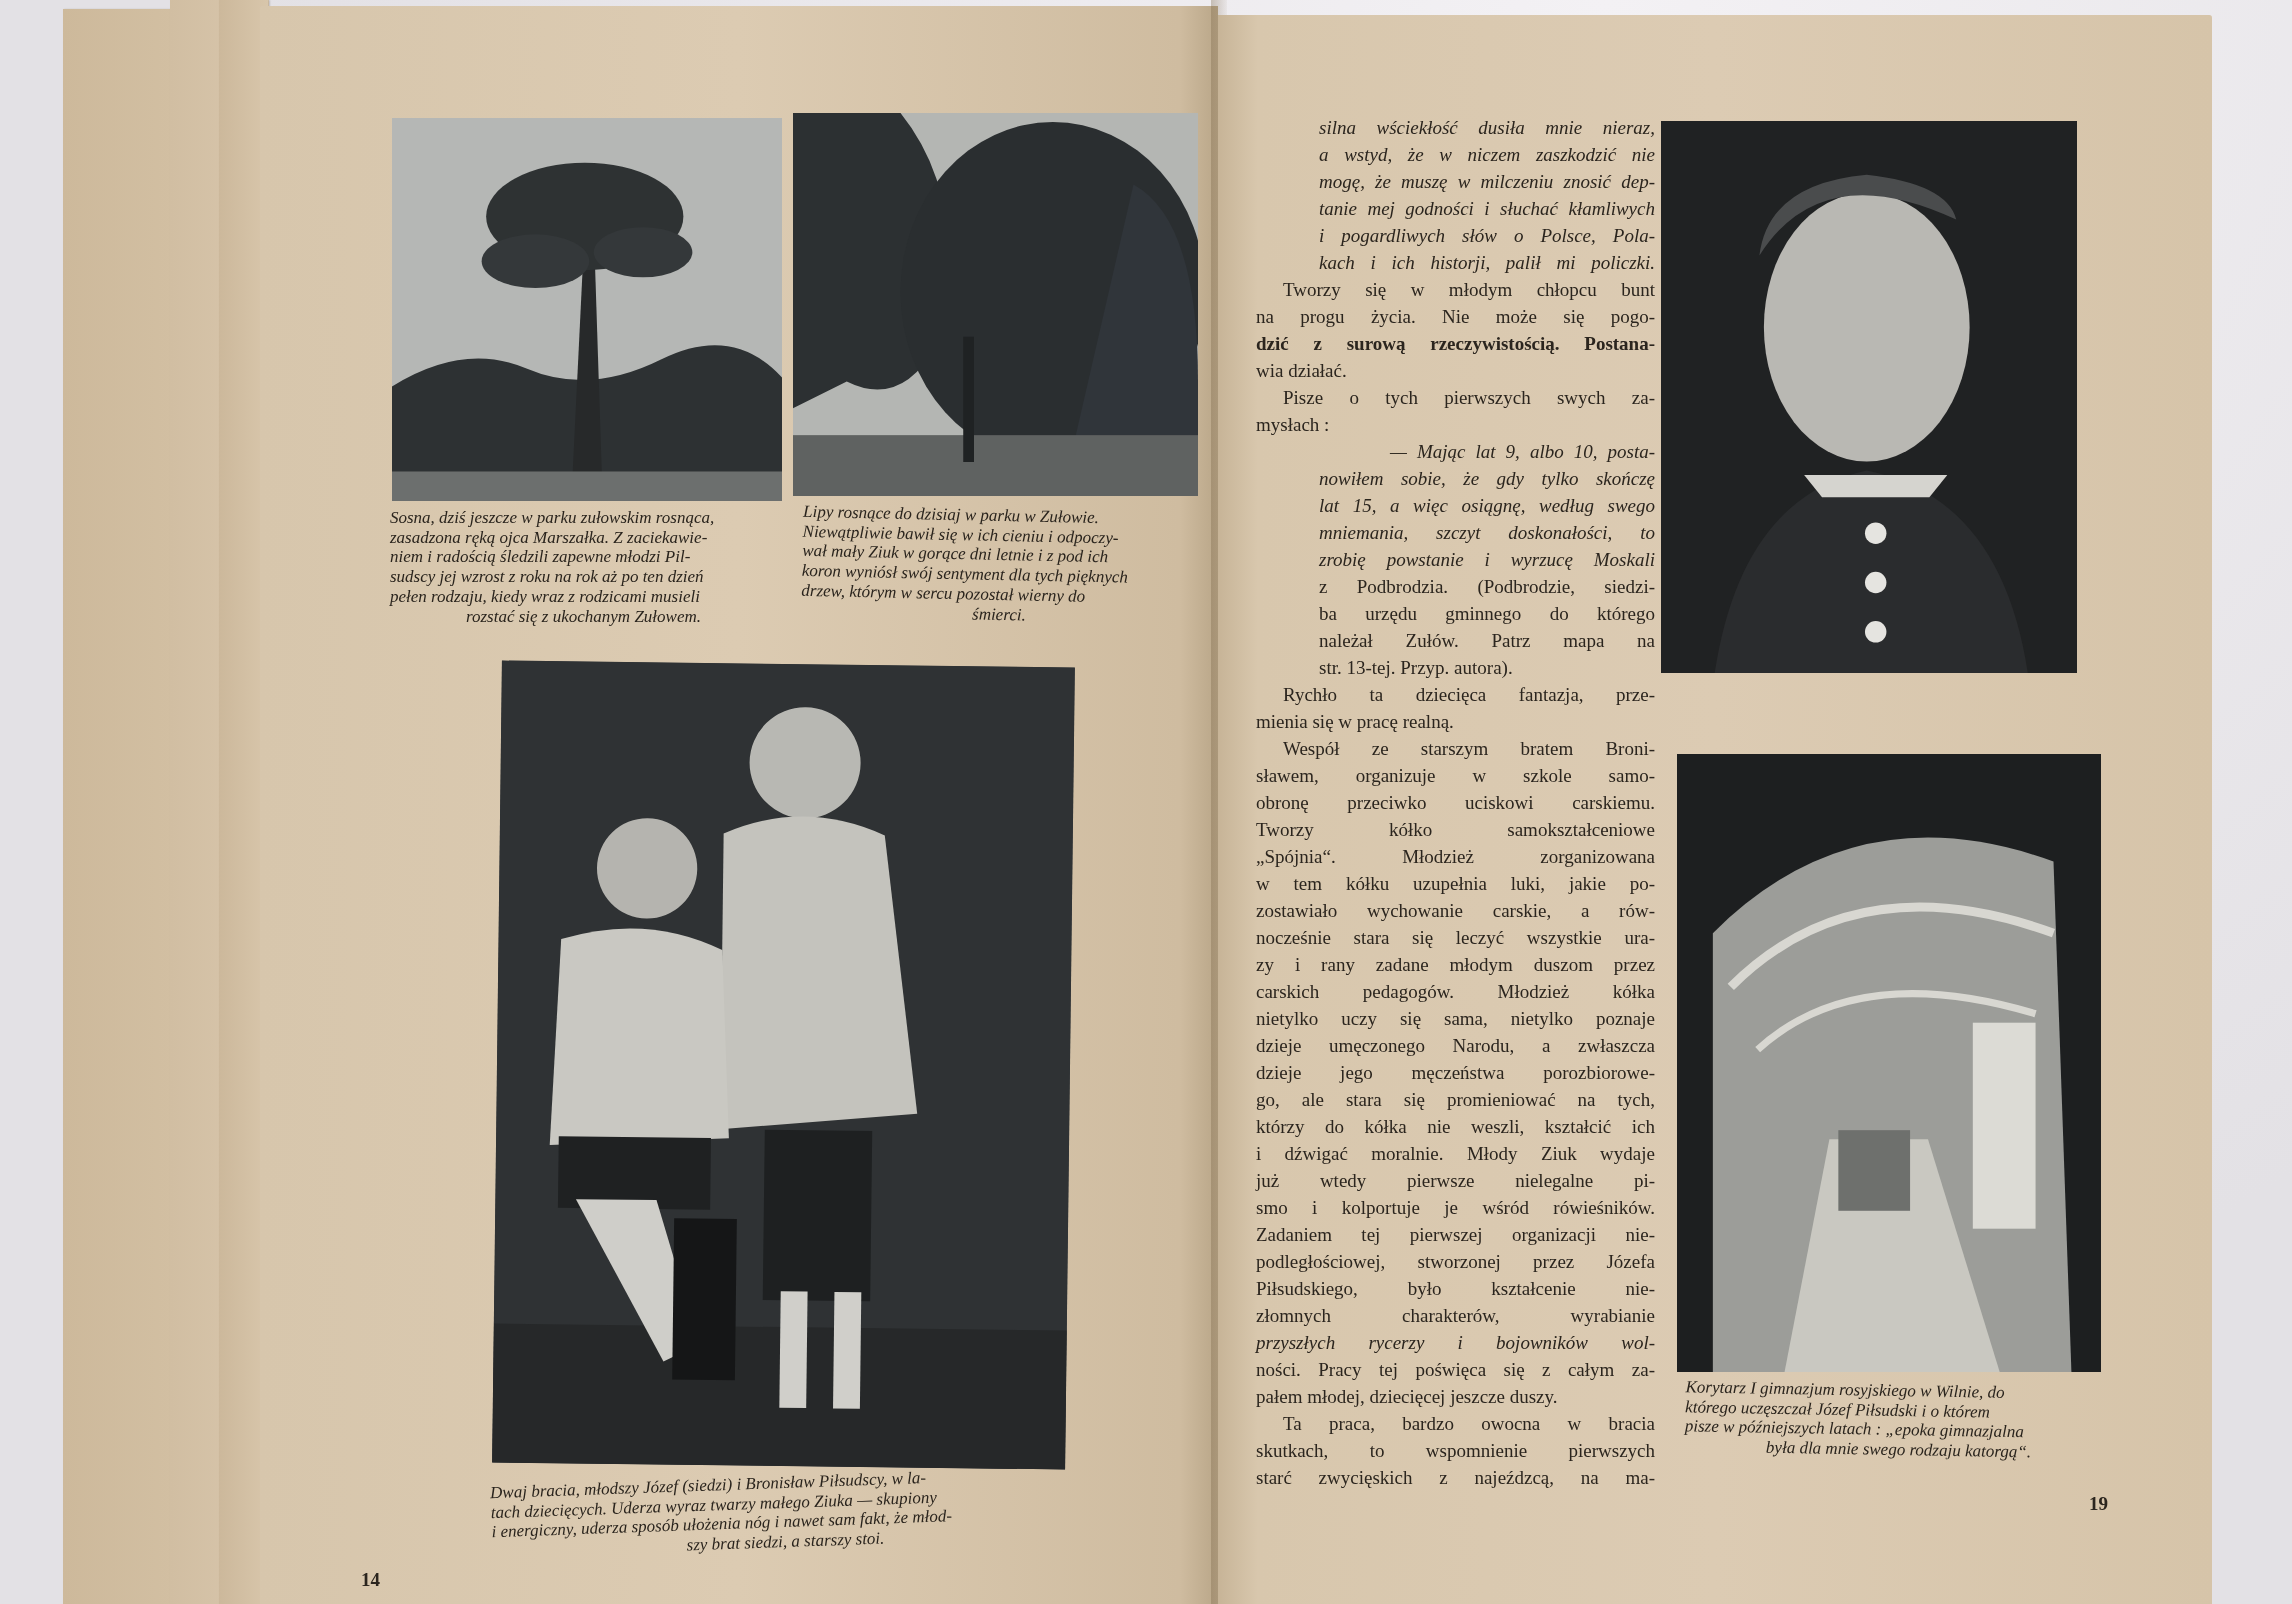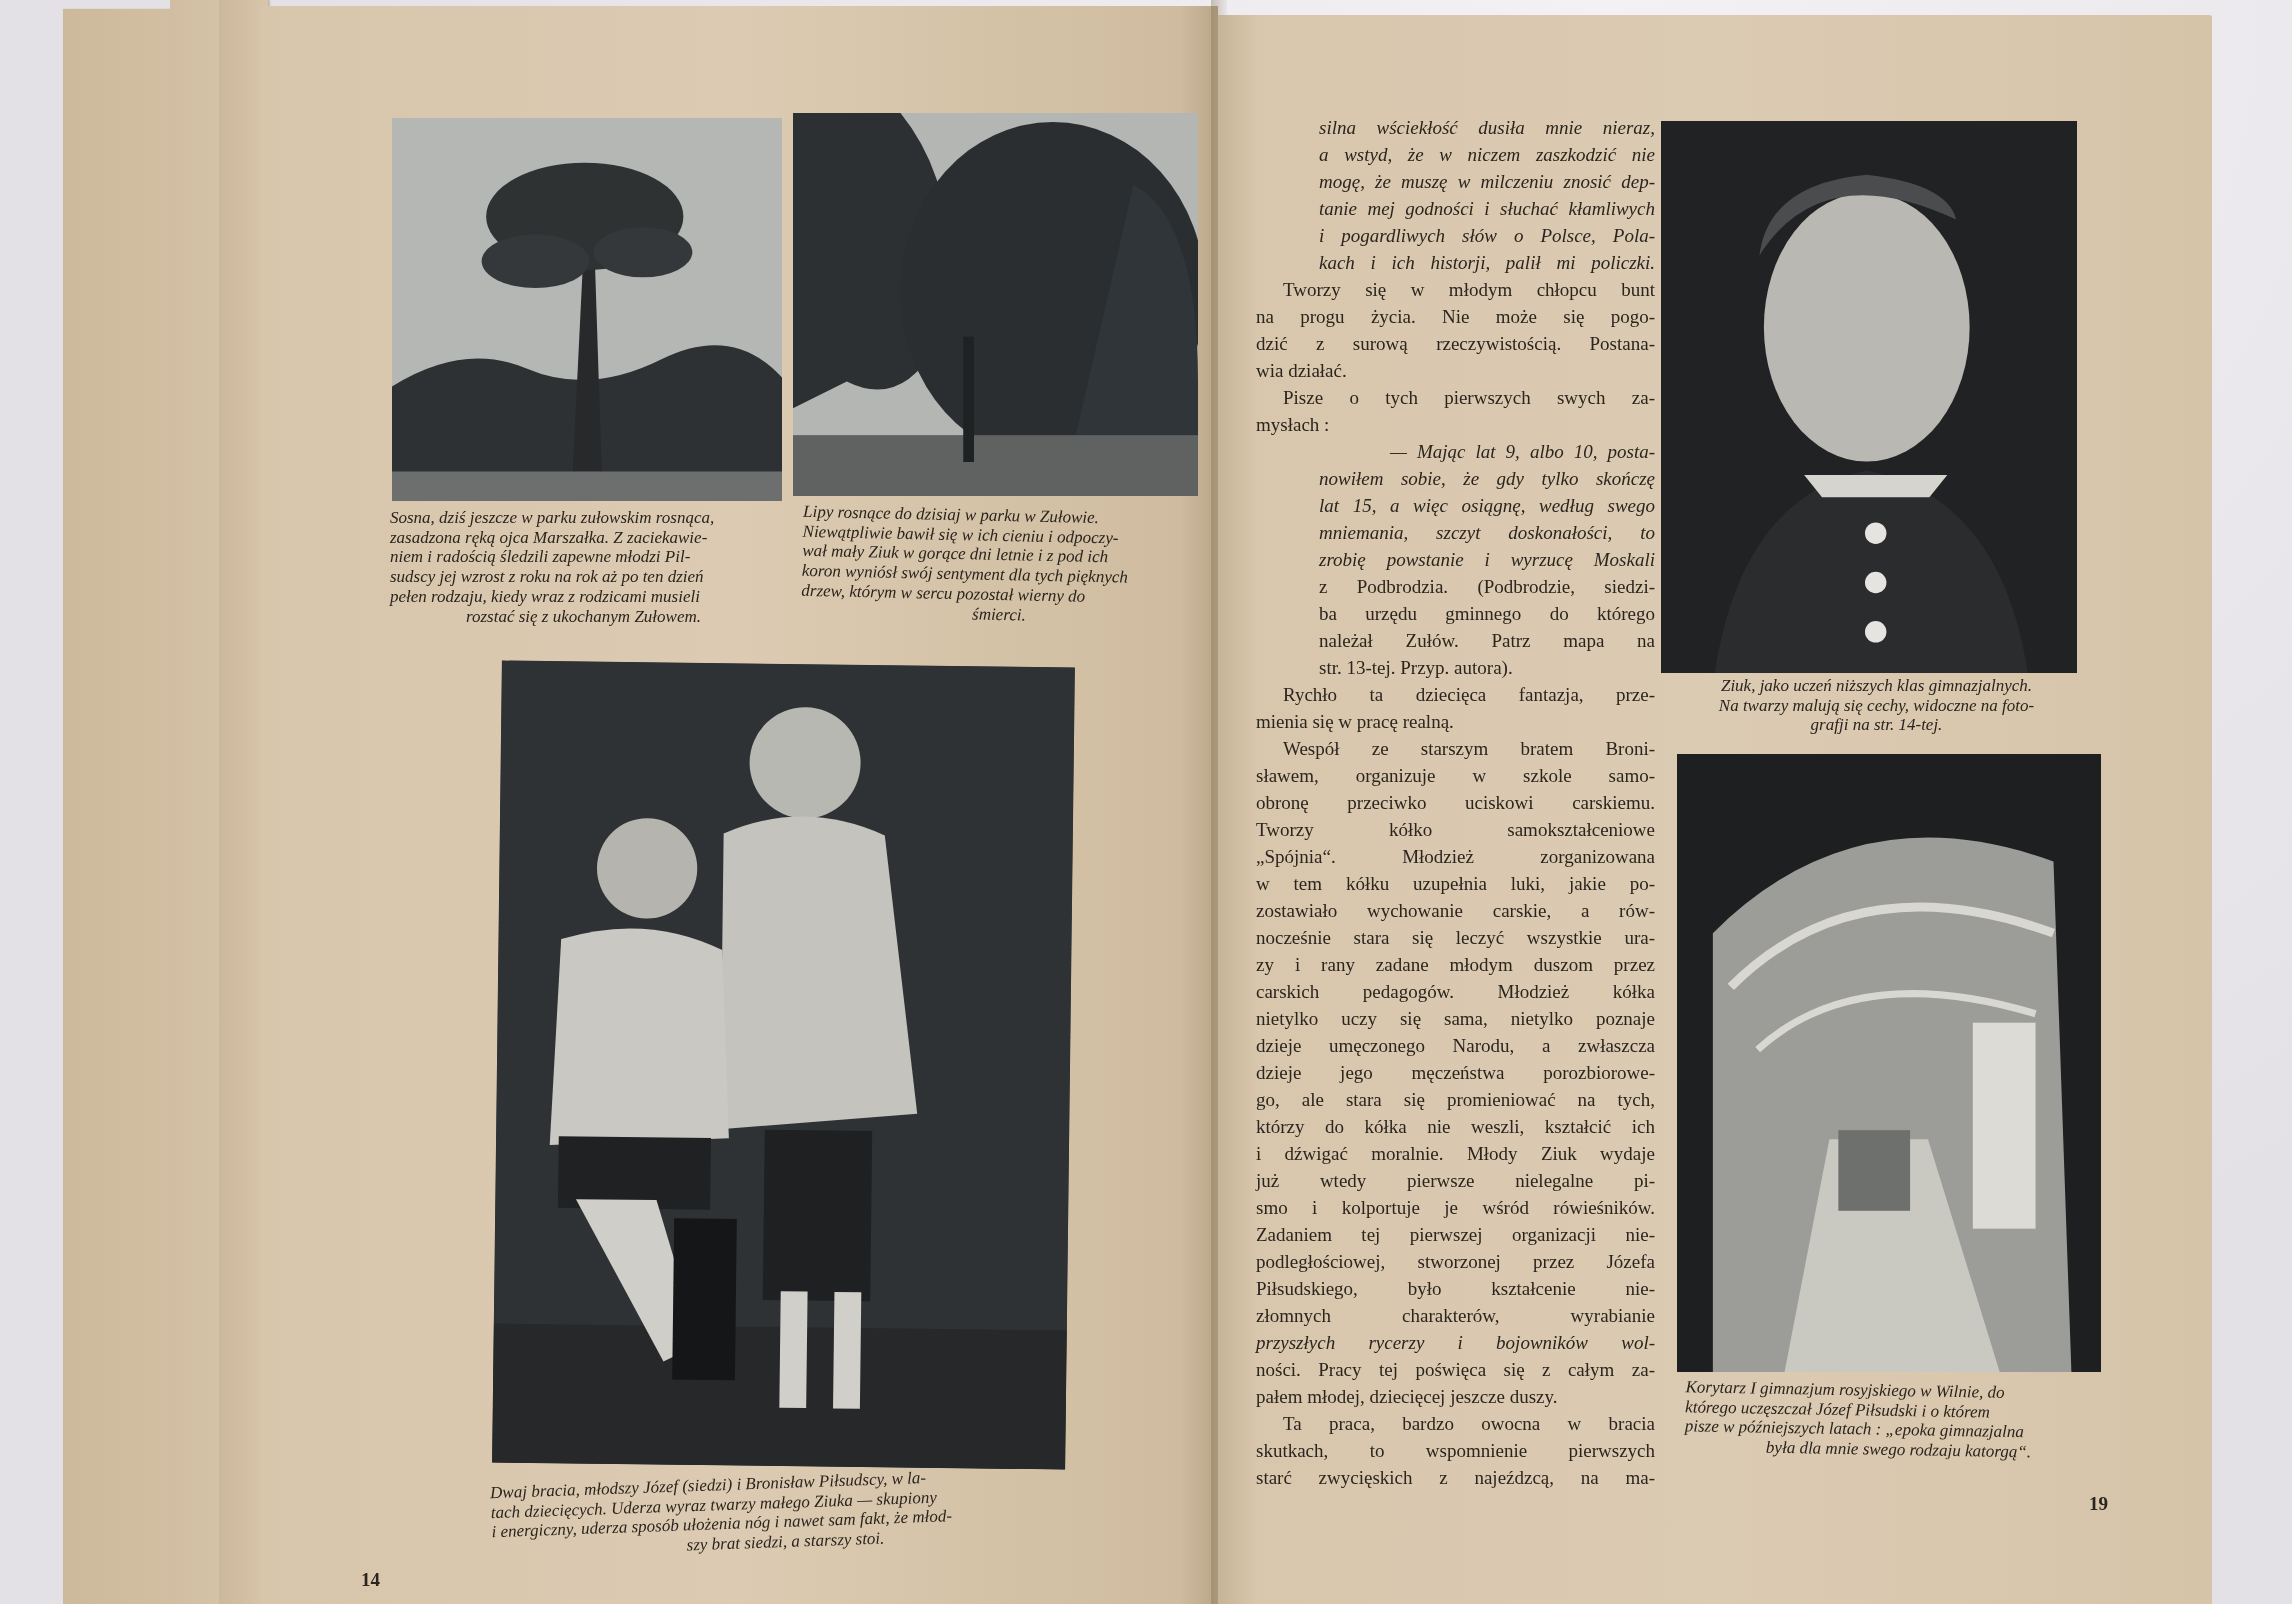--- a/index.html
+++ b/index.html
@@ -114,21 +114,21 @@
 <div class="page page-right">
   <div class="body-text" id="textcol" style="left:38px;top:99px;width:399px;">
       <p class="ital" style="padding-left: 63px; text-align-last: justify;">silna wściekłość dusiła mnie nieraz,</p>
       <p class="ital" style="padding-left: 63px; text-align-last: justify;">a wstyd, że w niczem zaszkodzić nie</p>
       <p class="ital" style="padding-left: 63px; text-align-last: justify;">mogę, że muszę w milczeniu znosić dep-</p>
       <p class="ital" style="padding-left: 63px; text-align-last: justify;">tanie mej godności i słuchać kłamliwych</p>
       <p class="ital" style="padding-left: 63px; text-align-last: justify;">i pogardliwych słów o Polsce, Pola-</p>
       <p class="ital" style="padding-left: 63px; text-align-last: justify;">kach i ich historji, palił mi policzki.</p>
       <p style="padding-left: 27px; text-align-last: justify;">Tworzy się w młodym chłopcu bunt</p>
       <p style="padding-left: 0px; text-align-last: justify;">na progu życia. Nie może się pogo-</p>
-      <p style="padding-left: 0px; text-align-last: justify;">dzić z surową rzeczywistością. Postana-</p>
+      <p style="padding-left: 0px; text-align-last: justify; font-weight: bold;">dzić z surową rzeczywistością. Postana-</p>
       <p style="padding-left: 0px; text-align-last: left;">wia działać.</p>
       <p style="padding-left: 27px; text-align-last: justify;">Pisze o tych pierwszych swych za-</p>
       <p style="padding-left: 0px; text-align-last: left;">mysłach :</p>
       <p class="ital" style="padding-left: 134px; text-align-last: justify;">— Mając lat 9, albo 10, posta-</p>
       <p class="ital" style="padding-left: 63px; text-align-last: justify;">nowiłem sobie, że gdy tylko skończę</p>
       <p class="ital" style="padding-left: 63px; text-align-last: justify;">lat 15, a więc osiągnę, według swego</p>
       <p class="ital" style="padding-left: 63px; text-align-last: justify;">mniemania, szczyt doskonałości, to</p>
       <p class="ital" style="padding-left: 63px; text-align-last: justify;">zrobię powstanie i wyrzucę Moskali</p>
       <p style="padding-left: 63px; text-align-last: justify;">z Podbrodzia. (Podbrodzie, siedzi-</p>
       <p style="padding-left: 63px; text-align-last: justify;">ba urzędu gminnego do którego</p>
@@ -171,25 +171,20 @@
       <rect width="465" height="616" fill="#202223"></rect>
       <ellipse cx="230" cy="230" rx="115" ry="150" fill="#b9b8b3"></ellipse>
       <path d="M110 150 Q180 40 330 110 Q320 70 230 60 Q120 70 110 150 Z" fill="#4a4c4d"></path>
       <path d="M60 616 Q90 420 230 390 Q380 420 410 616 Z" fill="#2a2c2e"></path>
       <circle cx="240" cy="460" r="12" fill="#e5e4e0"></circle>
       <circle cx="240" cy="515" r="12" fill="#e5e4e0"></circle>
       <circle cx="240" cy="570" r="12" fill="#e5e4e0"></circle>
       <path d="M160 395 L320 395 L300 420 L180 420 Z" fill="#d5d4cf"></path>
     </svg>
   </div>
-  <div class="cap" style="left:448px;top:661px;width:421px;">
-    <span class="c">Ziuk, jako uczeń niższych klas gimnazjalnych.</span>
-    <span class="c">Na twarzy malują się cechy, widoczne na foto-</span>
-    <span class="c">grafji na str. 14-tej.</span>
-  </div>
 
   <div class="photo" style="left:459px;top:739px;width:424px;height:618px;">
     <svg viewBox="0 0 473 690" preserveAspectRatio="none">
       <rect width="473" height="690" fill="#1d1f20"></rect>
       <path d="M40 690 L40 200 Q200 40 420 120 L440 690 Z" fill="#9c9d99"></path>
       <path d="M120 690 L170 430 L280 430 L360 690 Z" fill="#c9c8c1"></path>
       <rect x="180" y="420" width="80" height="90" fill="#6e706d"></rect>
       <path d="M60 260 Q200 120 420 200" stroke="#d8d7d1" stroke-width="10" fill="none"></path>
       <path d="M90 330 Q200 230 400 290" stroke="#d8d7d1" stroke-width="8" fill="none"></path>
       <rect x="330" y="300" width="70" height="230" fill="#dcdbd5"></rect>

